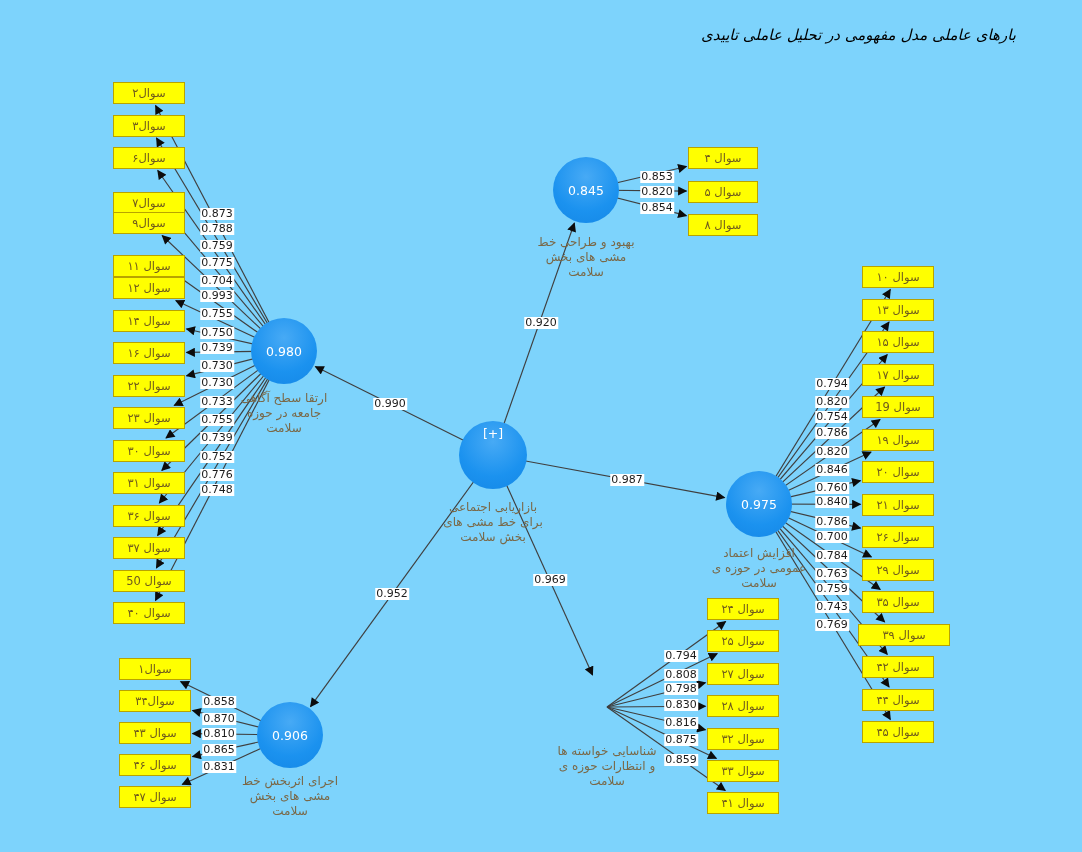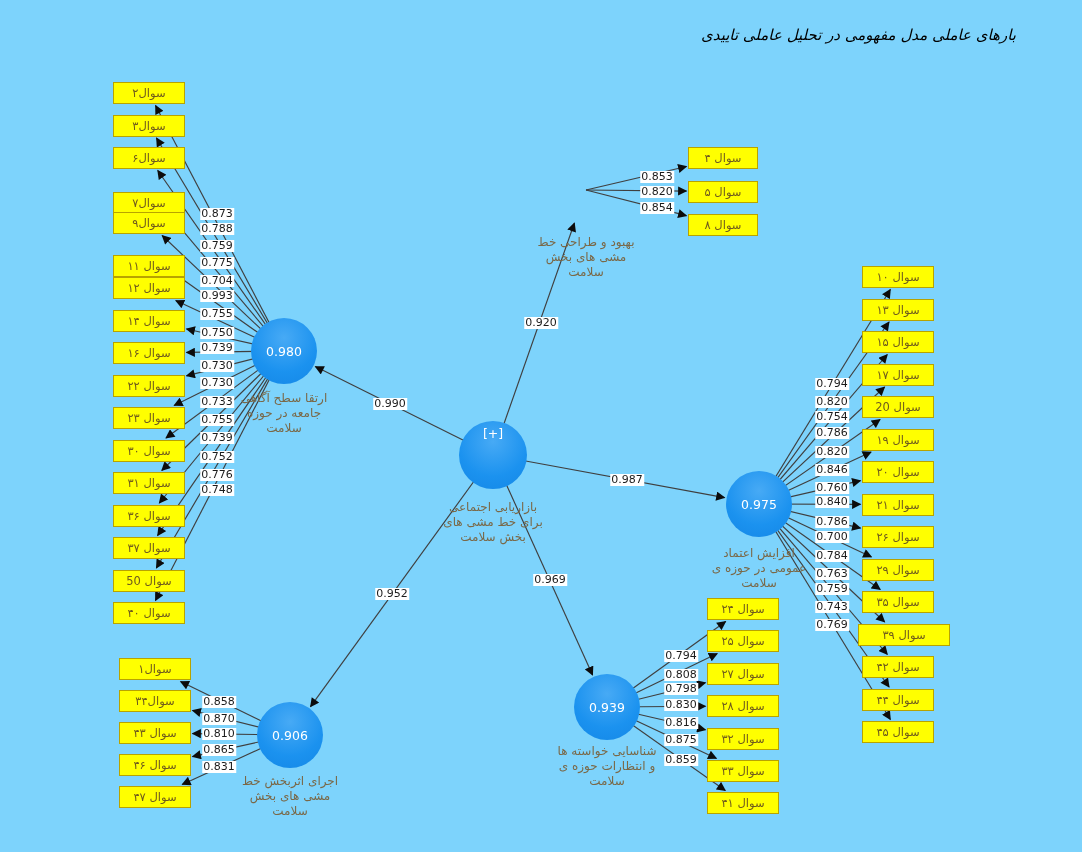--- a/index.html
+++ b/index.html
@@ -124,28 +124,29 @@
     <div class="nlabel" style="left: 209px; top: 391px;">ارتقا سطح آگاهی</div>
     <div class="nlabel" style="left: 209px; top: 406px;">جامعه در حوزه</div>
     <div class="nlabel" style="left: 209px; top: 421px;">سلامت</div>
     <div class="qbox" style="left: 688px; top: 147px; width: 70px; height: 22px; line-height: 20px;">سوال ۴</div>
     <div class="qbox" style="left: 688px; top: 180.5px; width: 70px; height: 22px; line-height: 20px;">سوال ۵</div>
     <div class="qbox" style="left: 688px; top: 214px; width: 70px; height: 22px; line-height: 20px;">سوال ۸</div>
     <div class="num" style="left: 657px; top: 177px;">0.853</div>
     <div class="num" style="left: 657px; top: 192px;">0.820</div>
     <div class="num" style="left: 657px; top: 208px;">0.854</div>
     <div class="num" style="left: 541px; top: 323px;">0.920</div>
+    <div class="node" style="left: 553px; top: 157px; width: 66px; height: 66px;">0.845</div>
     <div class="nlabel" style="left: 511px; top: 235px;">بهبود و طراحی خط</div>
     <div class="nlabel" style="left: 511px; top: 250px;">مشی های بخش</div>
     <div class="nlabel" style="left: 511px; top: 265px;">سلامت</div>
     <div class="qbox" style="left: 862px; top: 266px; width: 72px; height: 22px; line-height: 20px;">سوال ۱۰</div>
     <div class="qbox" style="left: 862px; top: 298.5px; width: 72px; height: 22px; line-height: 20px;">سوال ۱۳</div>
     <div class="qbox" style="left: 862px; top: 331px; width: 72px; height: 22px; line-height: 20px;">سوال ۱۵</div>
     <div class="qbox" style="left: 862px; top: 363.5px; width: 72px; height: 22px; line-height: 20px;">سوال ۱۷</div>
-    <div class="qbox" style="left: 862px; top: 396px; width: 72px; height: 22px; line-height: 20px;">سوال 20</div>
+    <div class="qbox" style="left: 862px; top: 396px; width: 72px; height: 22px; line-height: 20px;">سوال 19</div>
     <div class="qbox" style="left: 862px; top: 428.5px; width: 72px; height: 22px; line-height: 20px;">سوال ۱۹</div>
     <div class="qbox" style="left: 862px; top: 461px; width: 72px; height: 22px; line-height: 20px;">سوال ۲۰</div>
     <div class="qbox" style="left: 862px; top: 493.5px; width: 72px; height: 22px; line-height: 20px;">سوال ۲۱</div>
     <div class="qbox" style="left: 862px; top: 526px; width: 72px; height: 22px; line-height: 20px;">سوال ۲۶</div>
     <div class="qbox" style="left: 862px; top: 558.5px; width: 72px; height: 22px; line-height: 20px;">سوال ۲۹</div>
     <div class="qbox" style="left: 862px; top: 591px; width: 72px; height: 22px; line-height: 20px;">سوال ۳۵</div>
     <div class="qbox" style="left: 858px; top: 623.5px; width: 92px; height: 22px; line-height: 20px;">سوال ۳۹</div>
     <div class="qbox" style="left: 862px; top: 656px; width: 72px; height: 22px; line-height: 20px;">سوال ۴۲</div>
     <div class="qbox" style="left: 862px; top: 688.5px; width: 72px; height: 22px; line-height: 20px;">سوال ۴۴</div>
     <div class="qbox" style="left: 862px; top: 721px; width: 72px; height: 22px; line-height: 20px;">سوال ۴۵</div>
@@ -177,21 +178,20 @@
     <div class="qbox" style="left: 707px; top: 760px; width: 72px; height: 22px; line-height: 20px;">سوال ۳۳</div>
     <div class="qbox" style="left: 707px; top: 792px; width: 72px; height: 22px; line-height: 20px;">سوال ۴۱</div>
     <div class="num" style="left: 681px; top: 656px;">0.794</div>
     <div class="num" style="left: 681px; top: 675px;">0.808</div>
     <div class="num" style="left: 681px; top: 689px;">0.798</div>
     <div class="num" style="left: 681px; top: 705px;">0.830</div>
     <div class="num" style="left: 681px; top: 723px;">0.816</div>
     <div class="num" style="left: 681px; top: 740px;">0.875</div>
     <div class="num" style="left: 681px; top: 760px;">0.859</div>
     <div class="num" style="left: 550px; top: 580px;">0.969</div>
-    <div class="node" style="left: 574px; top: 674px; width: 66px; height: 66px;">0.939</div>
     <div class="nlabel" style="left: 532px; top: 744px;">شناسایی خواسته ها</div>
     <div class="nlabel" style="left: 532px; top: 759px;">و انتظارات حوزه ی</div>
     <div class="nlabel" style="left: 532px; top: 774px;">سلامت</div>
     <div class="qbox" style="left: 119px; top: 658px; width: 72px; height: 22px; line-height: 20px;">سوال۱</div>
     <div class="qbox" style="left: 119px; top: 690px; width: 72px; height: 22px; line-height: 20px;">سوال۳۴</div>
     <div class="qbox" style="left: 119px; top: 722px; width: 72px; height: 22px; line-height: 20px;">سوال ۴۳</div>
     <div class="qbox" style="left: 119px; top: 754px; width: 72px; height: 22px; line-height: 20px;">سوال ۴۶</div>
     <div class="qbox" style="left: 119px; top: 786px; width: 72px; height: 22px; line-height: 20px;">سوال ۴۷</div>
     <div class="num" style="left: 219px; top: 702px;">0.858</div>
     <div class="num" style="left: 219px; top: 719px;">0.870</div>

